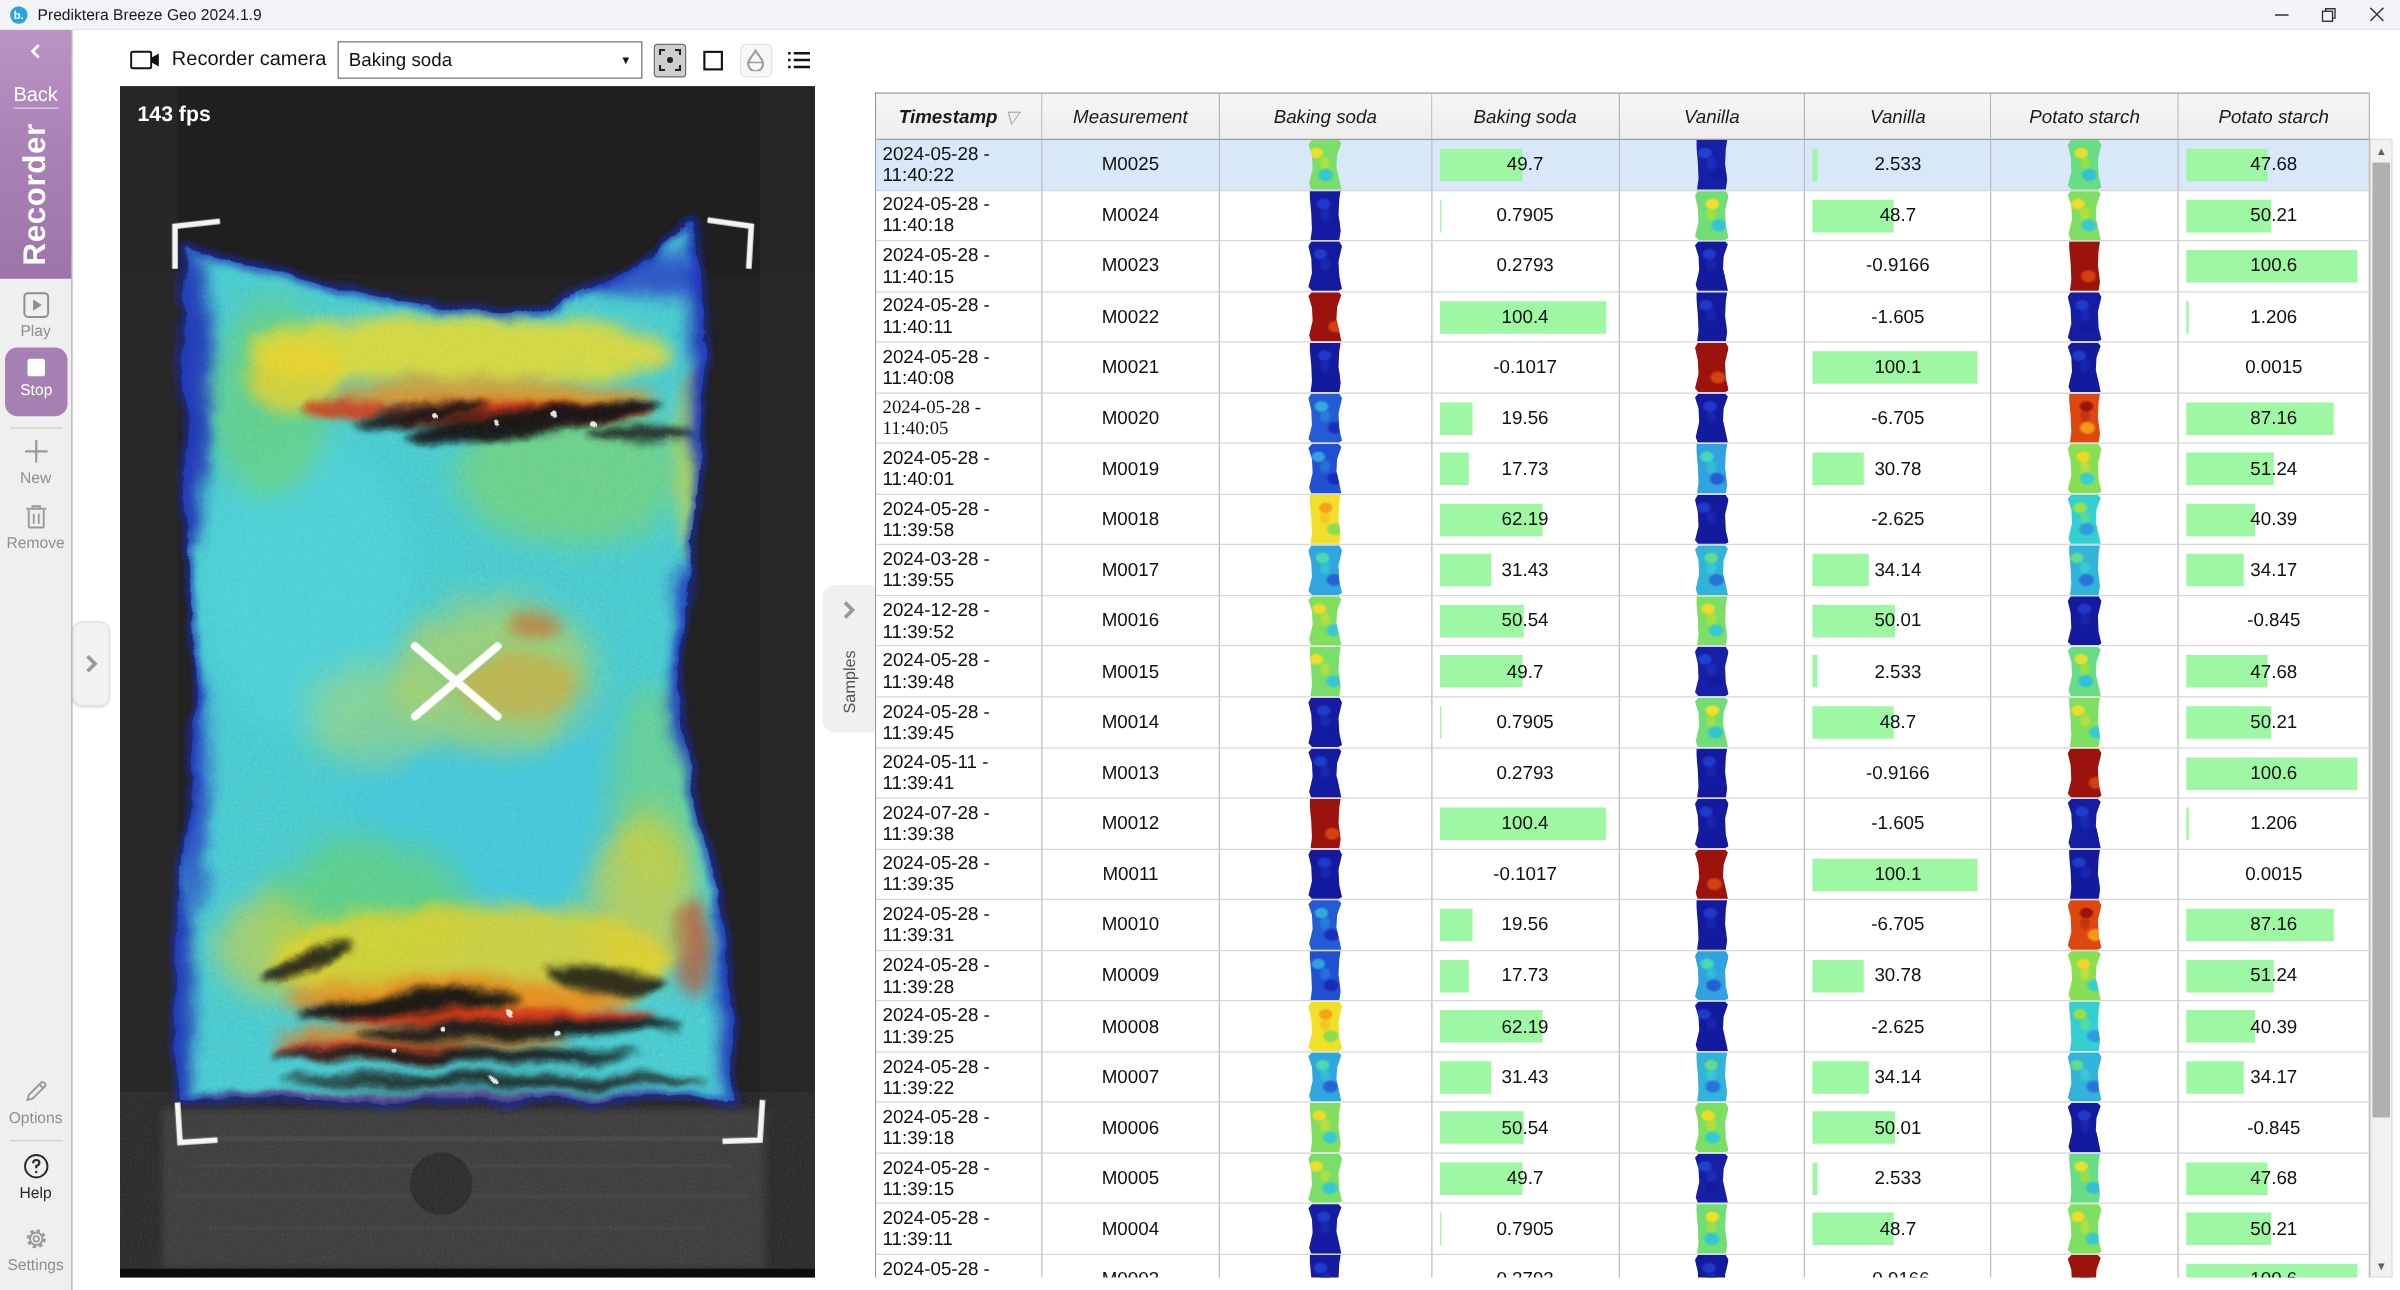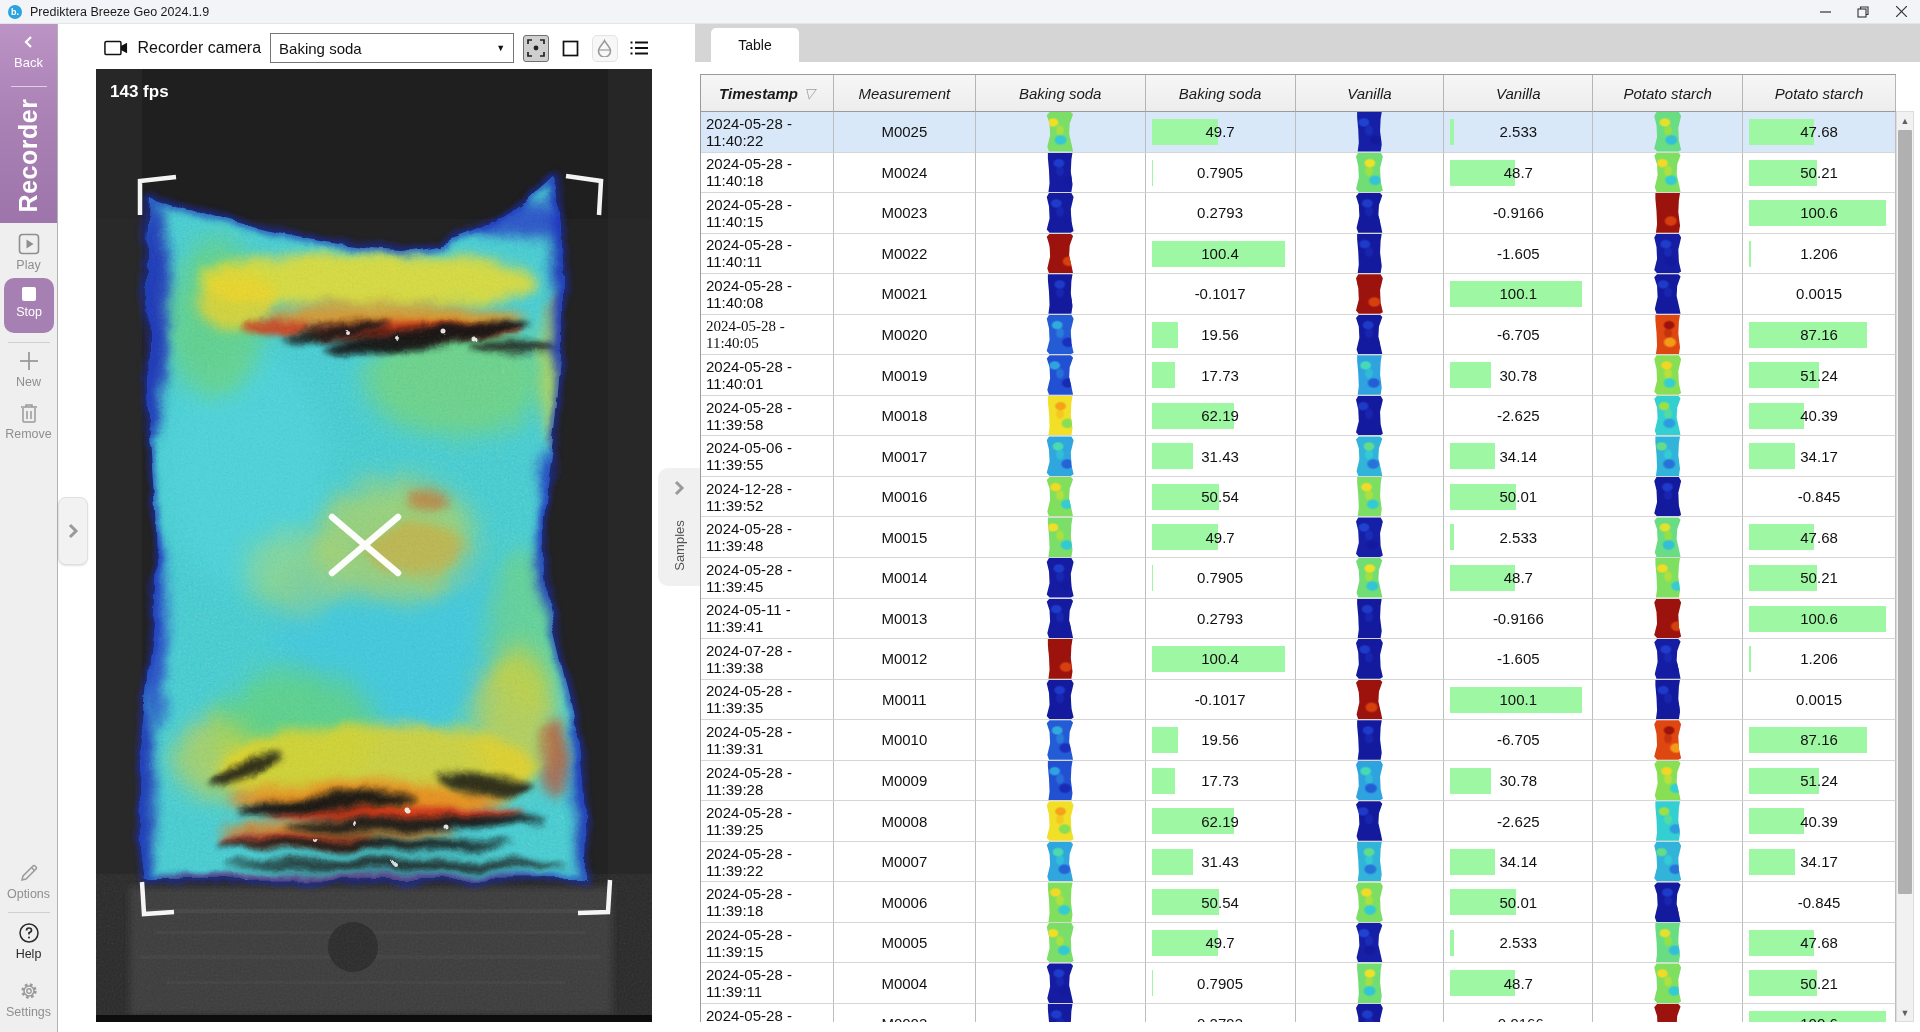--- a/index.html
+++ b/index.html
@@ -15,21 +15,21 @@
   .app-title { font-size:12.5px; color:#1a1a1a; }
   .win-controls { margin-left:auto; display:flex; height:24px; }
   .win-btn { width:38px; height:24px; display:flex; align-items:center; justify-content:center; color:#333; }
 
   
   .sidebar { position:absolute; left:0; top:24px; width:58px; height:1008px; background:#efefef;
     border-right:1px solid #b3b3b3; }
   .side-purple { position:absolute; left:0; top:0; width:100%; height:199px;
     background:linear-gradient(180deg,#bb93c4 0%,#aa82b6 45%,#9d75aa 100%); color:#fff; }
   .back-btn { position:absolute; top:10px; left:0; width:100%; text-align:center; cursor:default; }
-  .back-btn .lbl { display:block; font-size:13px; margin-top:3px; color:#fff; }
+  .back-btn .lbl { display:block; font-size:16px; margin-top:16px; color:#fff; }
   .side-hr-light { position:absolute; top:62px; left:11px; width:36px; height:1px; background:rgba(255,255,255,.6); }
   .module-wrap { position:absolute; top:64px; left:0; width:58px; height:135px;
     display:flex; align-items:center; justify-content:center; }
   .module-wrap span { transform:rotate(-90deg); white-space:nowrap; font-size:25px; font-weight:bold;
     color:#fff; letter-spacing:.5px; }
   .side-item { position:absolute; left:0; width:100%; text-align:center; color:#8f8f8f; font-size:12.5px; }
   .side-item .ic { display:flex; justify-content:center; }
   .side-item .lbl { display:block; margin-top:3px; }
   .side-hr { position:absolute; left:8px; width:42px; height:1px; background:#cfcfcf; }
   .stop-btn { position:absolute; left:4px; top:254px; width:50px; height:55px; background:#a780b3;
@@ -385,25 +385,20 @@
       <svg width="12" height="16" viewBox="0 0 12 16" fill="none" stroke="#9a9a9a" stroke-width="3">
           <polyline points="3,2 9,8 3,14"></polyline>
         </svg>
     </span>
     <span class="vlabel">
         <span>Samples</span>
       </span>
   </div>
 
   <div class="table-panel">
-    <div class="tabstrip">
-      <div class="tab-active">
-        <span>Table</span>
-      </div>
-    </div>
     <div class="grid">
       <div class="thead" id="thead">
           <div class="hcell first" style="width: 133px;">
             <span>Timestamp</span>
             <span class="sort-glyph">▽</span>
           </div>
           <div class="hcell" style="width: 142px;">
             <span>Measurement</span>
           </div>
           <div class="hcell" style="width: 170px;">
@@ -613,21 +608,21 @@
             </div>
             <div class="cell t-cell" style="width: 150px;">
               <div class="thumb tv0" style="background-image: radial-gradient(9px 7px at 36% 26%, rgb(157, 224, 68) 0px, rgb(157, 224, 68) 45%, rgba(0, 0, 0, 0) 72%), radial-gradient(10px 8px at 55% 70%, rgb(46, 155, 223) 0px, rgb(46, 155, 223) 45%, rgba(0, 0, 0, 0) 72%), radial-gradient(7px 9px at 50% 46%, rgb(84, 219, 162) 0px, rgb(84, 219, 162) 40%, rgba(0, 0, 0, 0) 70%), linear-gradient(rgb(52, 208, 209), rgb(52, 208, 209));"></div>
             </div>
             <div class="cell v-cell" style="width: 153px;">
               <div class="bar" style="width: 54.8px; background: rgb(158, 247, 162);"></div>
               <span class="val">40.39</span>
             </div>
           </div>
           <div class="trow">
-            <div class="cell ts-cell" style="width: 133px;">2024-05-06 - 11:39:55</div>
+            <div class="cell ts-cell" style="width: 133px;">2024-03-28 - 11:39:55</div>
             <div class="cell m-cell" style="width: 142px;">M0017</div>
             <div class="cell t-cell" style="width: 170px;">
               <div class="thumb tv2" style="background-image: radial-gradient(9px 7px at 43% 26%, rgb(75, 218, 174) 0px, rgb(75, 218, 174) 45%, rgba(0, 0, 0, 0) 72%), radial-gradient(10px 8px at 76% 70%, rgb(37, 98, 214) 0px, rgb(37, 98, 214) 45%, rgba(0, 0, 0, 0) 72%), radial-gradient(7px 9px at 50% 46%, rgb(50, 190, 215) 0px, rgb(50, 190, 215) 40%, rgba(0, 0, 0, 0) 70%), linear-gradient(rgb(48, 166, 222), rgb(48, 166, 222));"></div>
             </div>
             <div class="cell v-cell" style="width: 150px;">
               <div class="bar" style="width: 41.7px; background: rgb(158, 247, 162);"></div>
               <span class="val">31.43</span>
             </div>
             <div class="cell t-cell" style="width: 149px;">
               <div class="thumb tv0" style="background-image: radial-gradient(9px 7px at 50% 26%, rgb(99, 220, 138) 0px, rgb(99, 220, 138) 45%, rgba(0, 0, 0, 0) 72%), radial-gradient(10px 8px at 65% 70%, rgb(40, 115, 217) 0px, rgb(40, 115, 217) 45%, rgba(0, 0, 0, 0) 72%), radial-gradient(7px 9px at 50% 46%, rgb(52, 202, 211) 0px, rgb(52, 202, 211) 40%, rgba(0, 0, 0, 0) 70%), linear-gradient(rgb(49, 179, 218), rgb(49, 179, 218));"></div>

